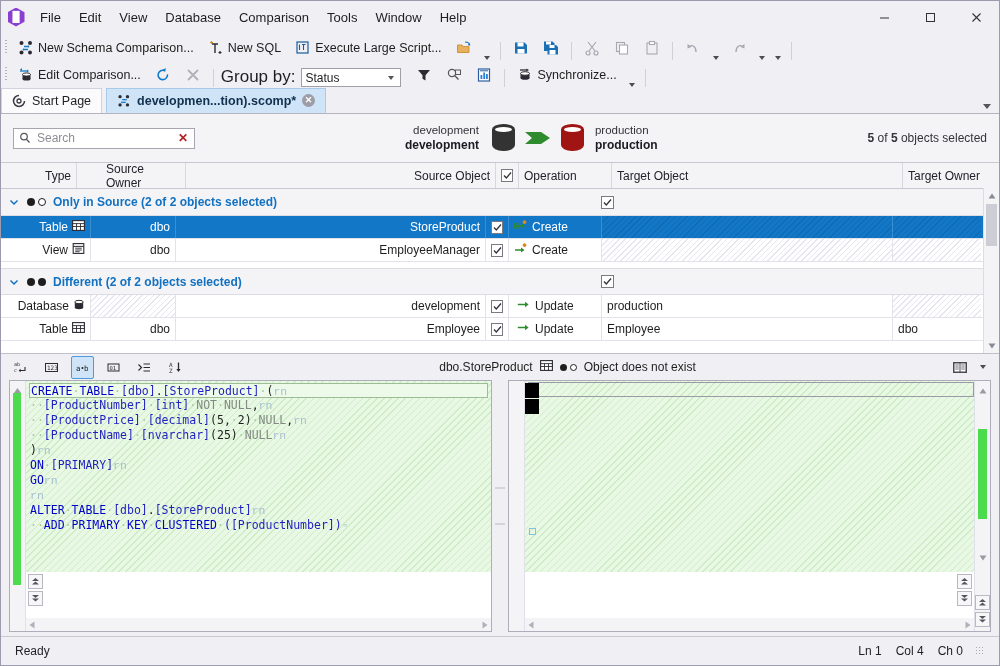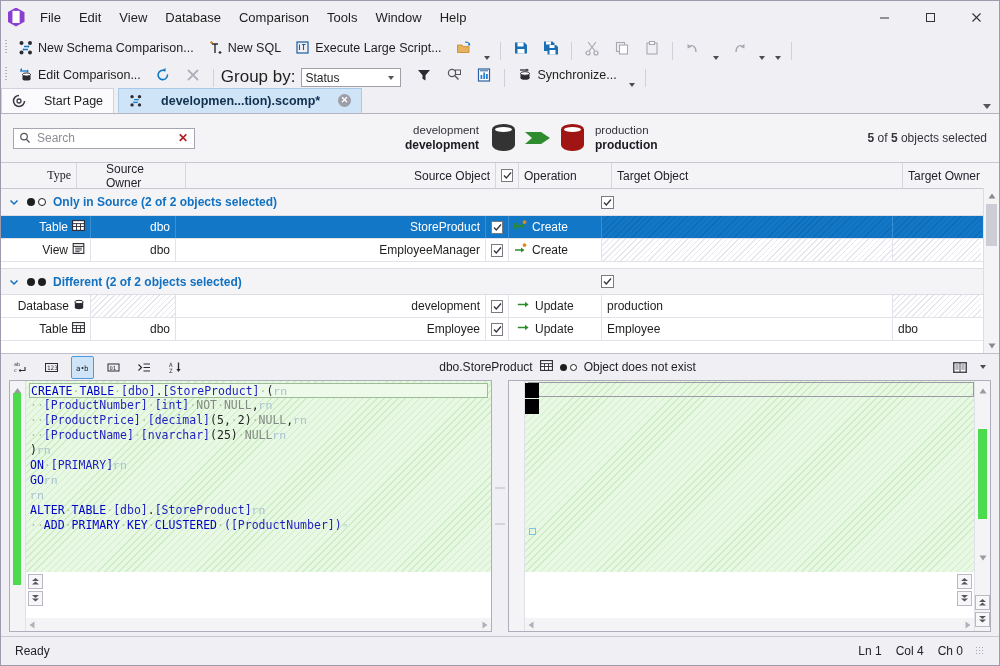--- a/index.html
+++ b/index.html
@@ -45,21 +45,21 @@
   .combo{width:100px;height:19px;background:#fff;border:1px solid #a0a0a8;
          display:flex;align-items:center;padding:0 3px;font-size:12px;box-sizing:border-box;}
   .combo .cv{flex:1;}
   .combo .cd{width:0;height:0;border-left:3.5px solid transparent;border-right:3.5px solid transparent;
              border-top:4px solid #55555c;margin-right:3px;}
   .tb2-right{flex:1;display:flex;align-items:center;justify-content:flex-end;padding-right:6px;}
 
   
   .tabstrip{height:26px;display:flex;align-items:flex-end;background:#f0f0f4;flex:0 0 26px;
             border-bottom:1px solid #b4b4c0;position:relative;}
-  .tab{height:25px;display:flex;align-items:center;gap:18px;padding:0 10px;
+  .tab{height:25px;display:flex;align-items:center;gap:6px;padding:0 10px;
        box-sizing:border-box;font-size:12.5px;cursor:default;}
   .tab.inactive{background:#fbfbfd;border:1px solid #d2d2dc;border-bottom:none;color:#1e1e1e;}
   .tab.active{background:#cfe4f7;border:1px solid #a9c9e8;border-bottom:1px solid #cfe4f7;
               font-weight:bold;color:#11304e;margin-left:4px;}
   .tabclose{width:13px;height:13px;border-radius:50%;background:#9d9da8;color:#fff;
             font-size:9px;display:flex;align-items:center;justify-content:center;line-height:1;}
   .tabdrop{position:absolute;right:8px;bottom:4px;width:0;height:0;
            border-left:4px solid transparent;border-right:4px solid transparent;border-top:5px solid #55555c;}
 
   
@@ -467,21 +467,21 @@
         <span class="t2">production</span>
       </div>
     </div>
     <div class="sel-count">
       <b>5</b><span> of </span><b>5</b><span> objects selected</span>
     </div>
   </div>
 
   <div class="gridwrap">
     <div class="ghead">
-      <div class="hc align-r" style="width:76px;font-family:Liberation Serif, serif;">Type</div>
+      <div class="hc align-r" style="width:76px;">Type</div>
       <div class="hc align-r" style="width:85px;margin-left:24px;">Source Owner</div>
       <div class="hc align-r" style="width:310px;">Source Object</div>
       <div class="hc align-c" style="width:23px;">
         <span class="chk">
           <svg width="9" height="9" viewBox="0 0 9 9">
               <path d="M1 4.5 L3.3 7 L8 1.5" stroke="#33333a" stroke-width="1.3" fill="none"></path>
             </svg>
         </span>
       </div>
       <div class="hc" style="width:93px;">Operation</div>

